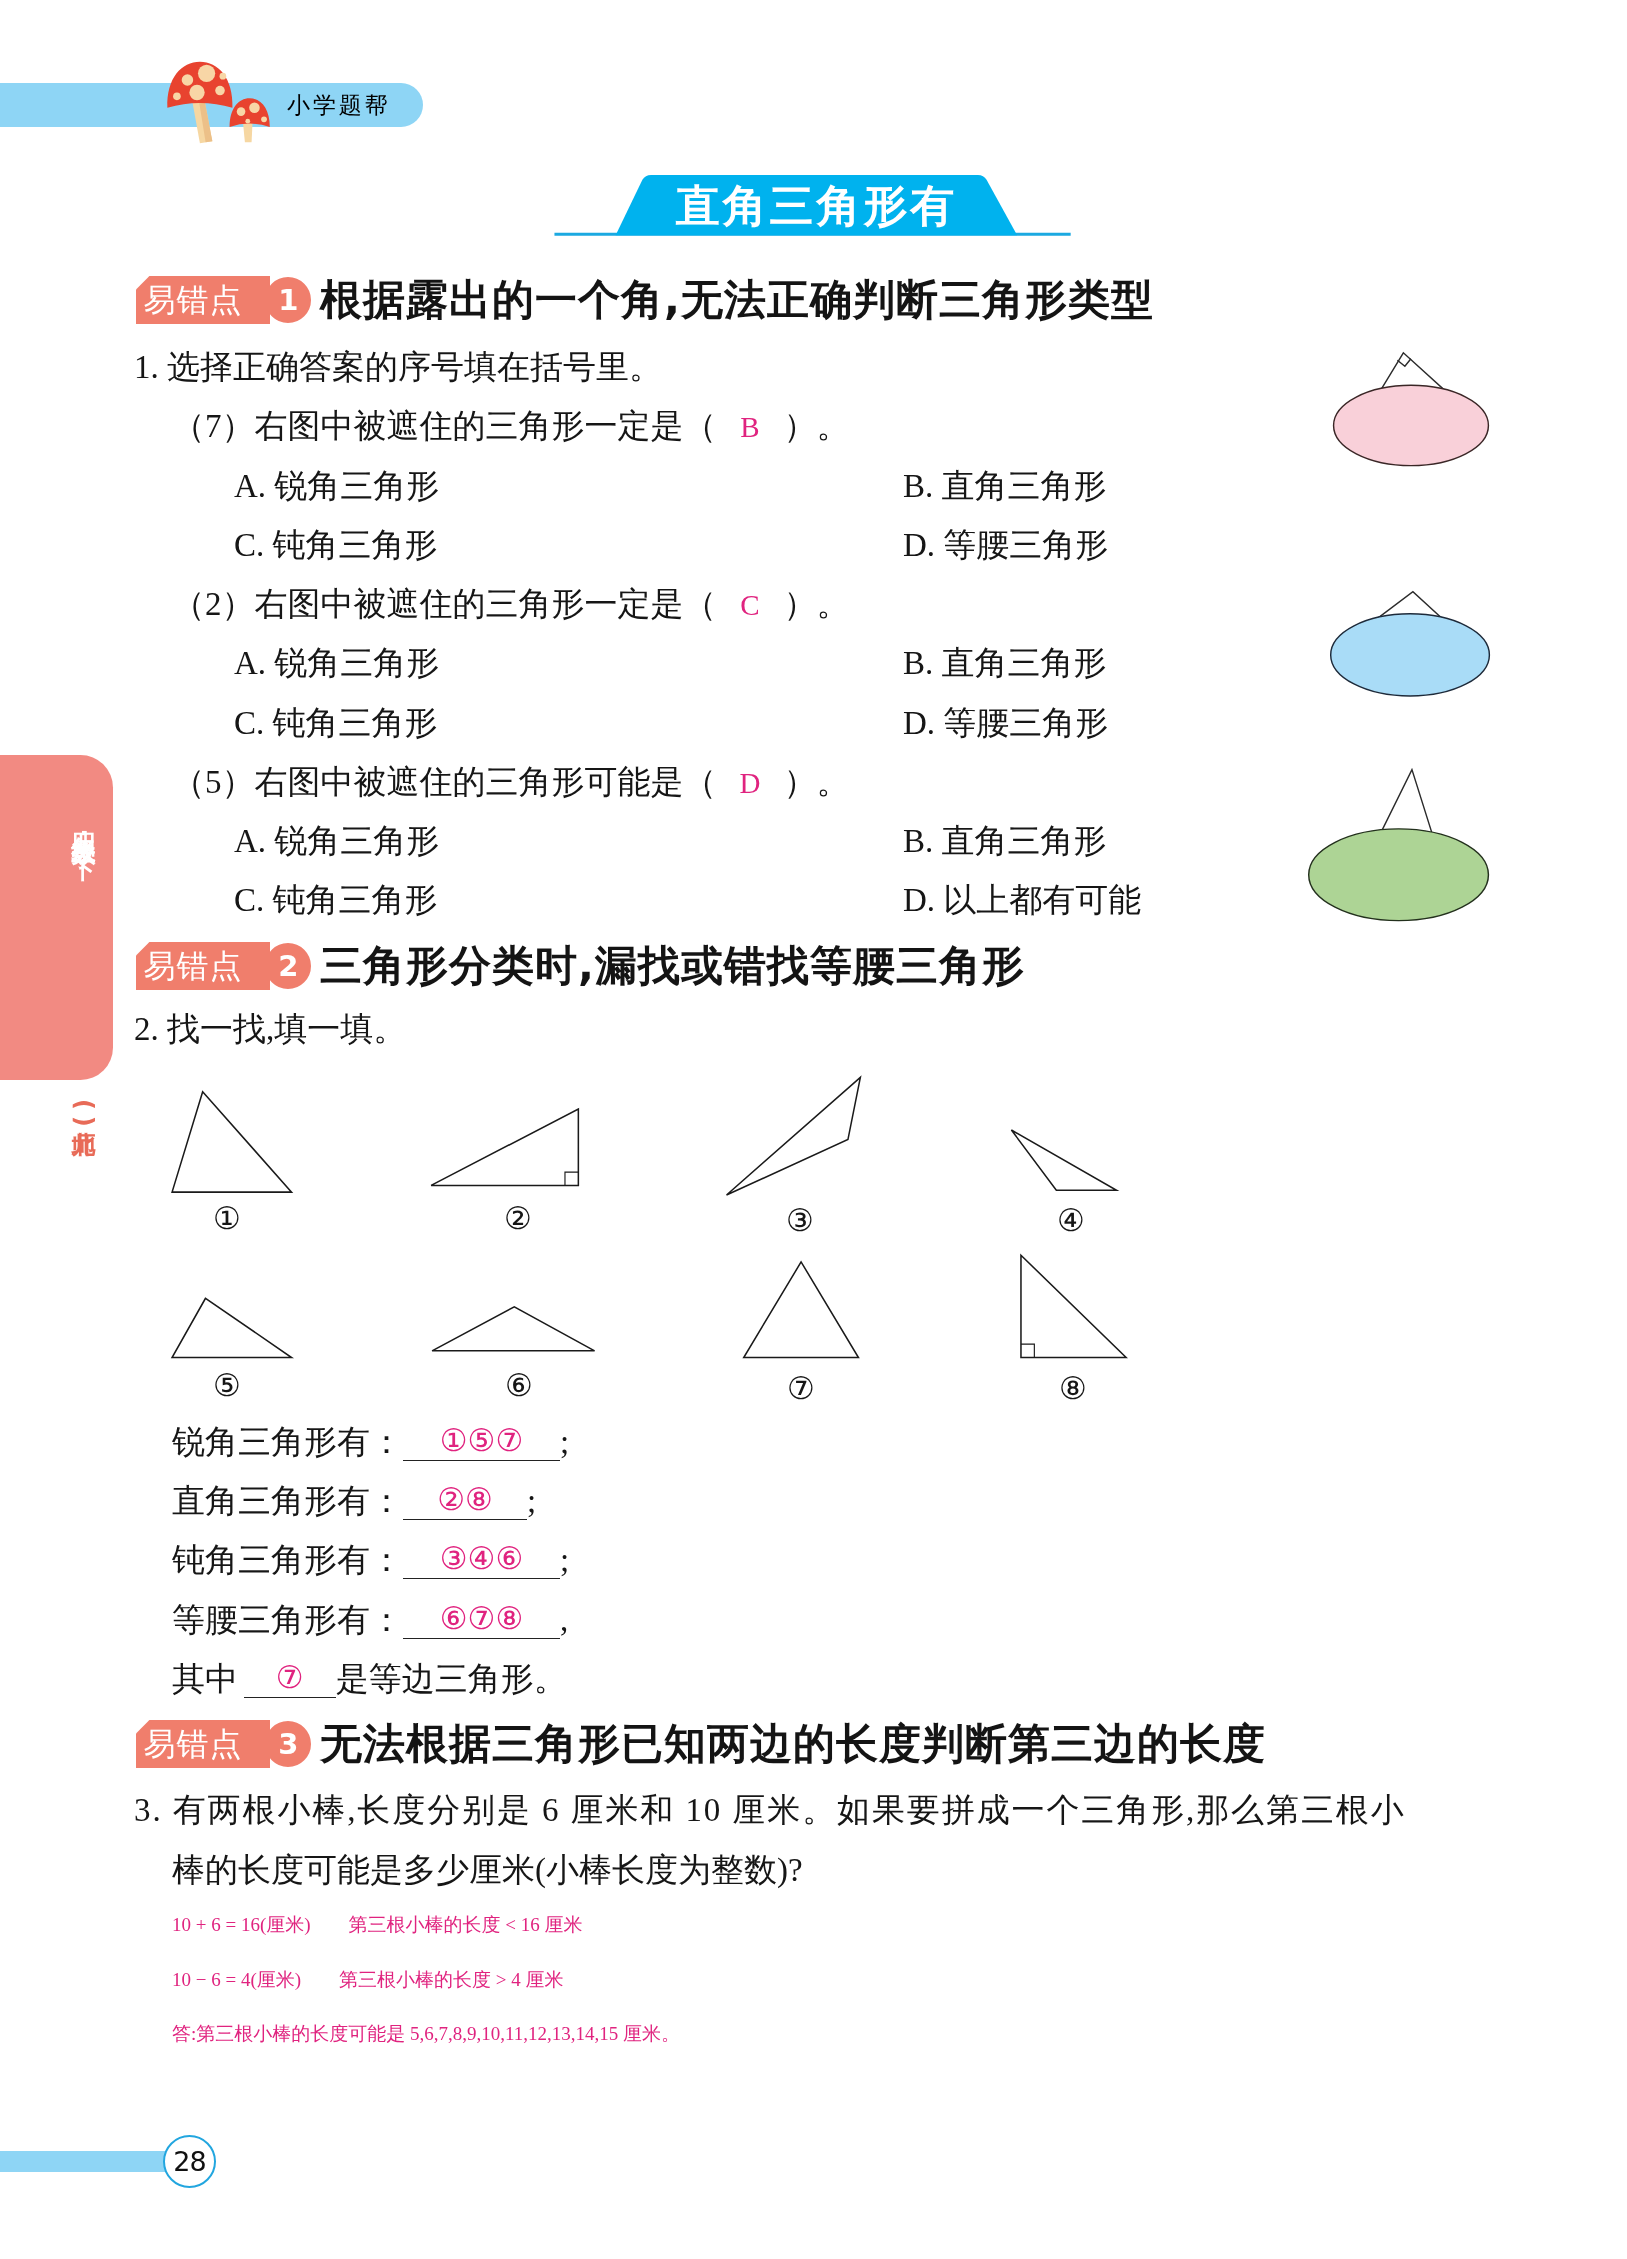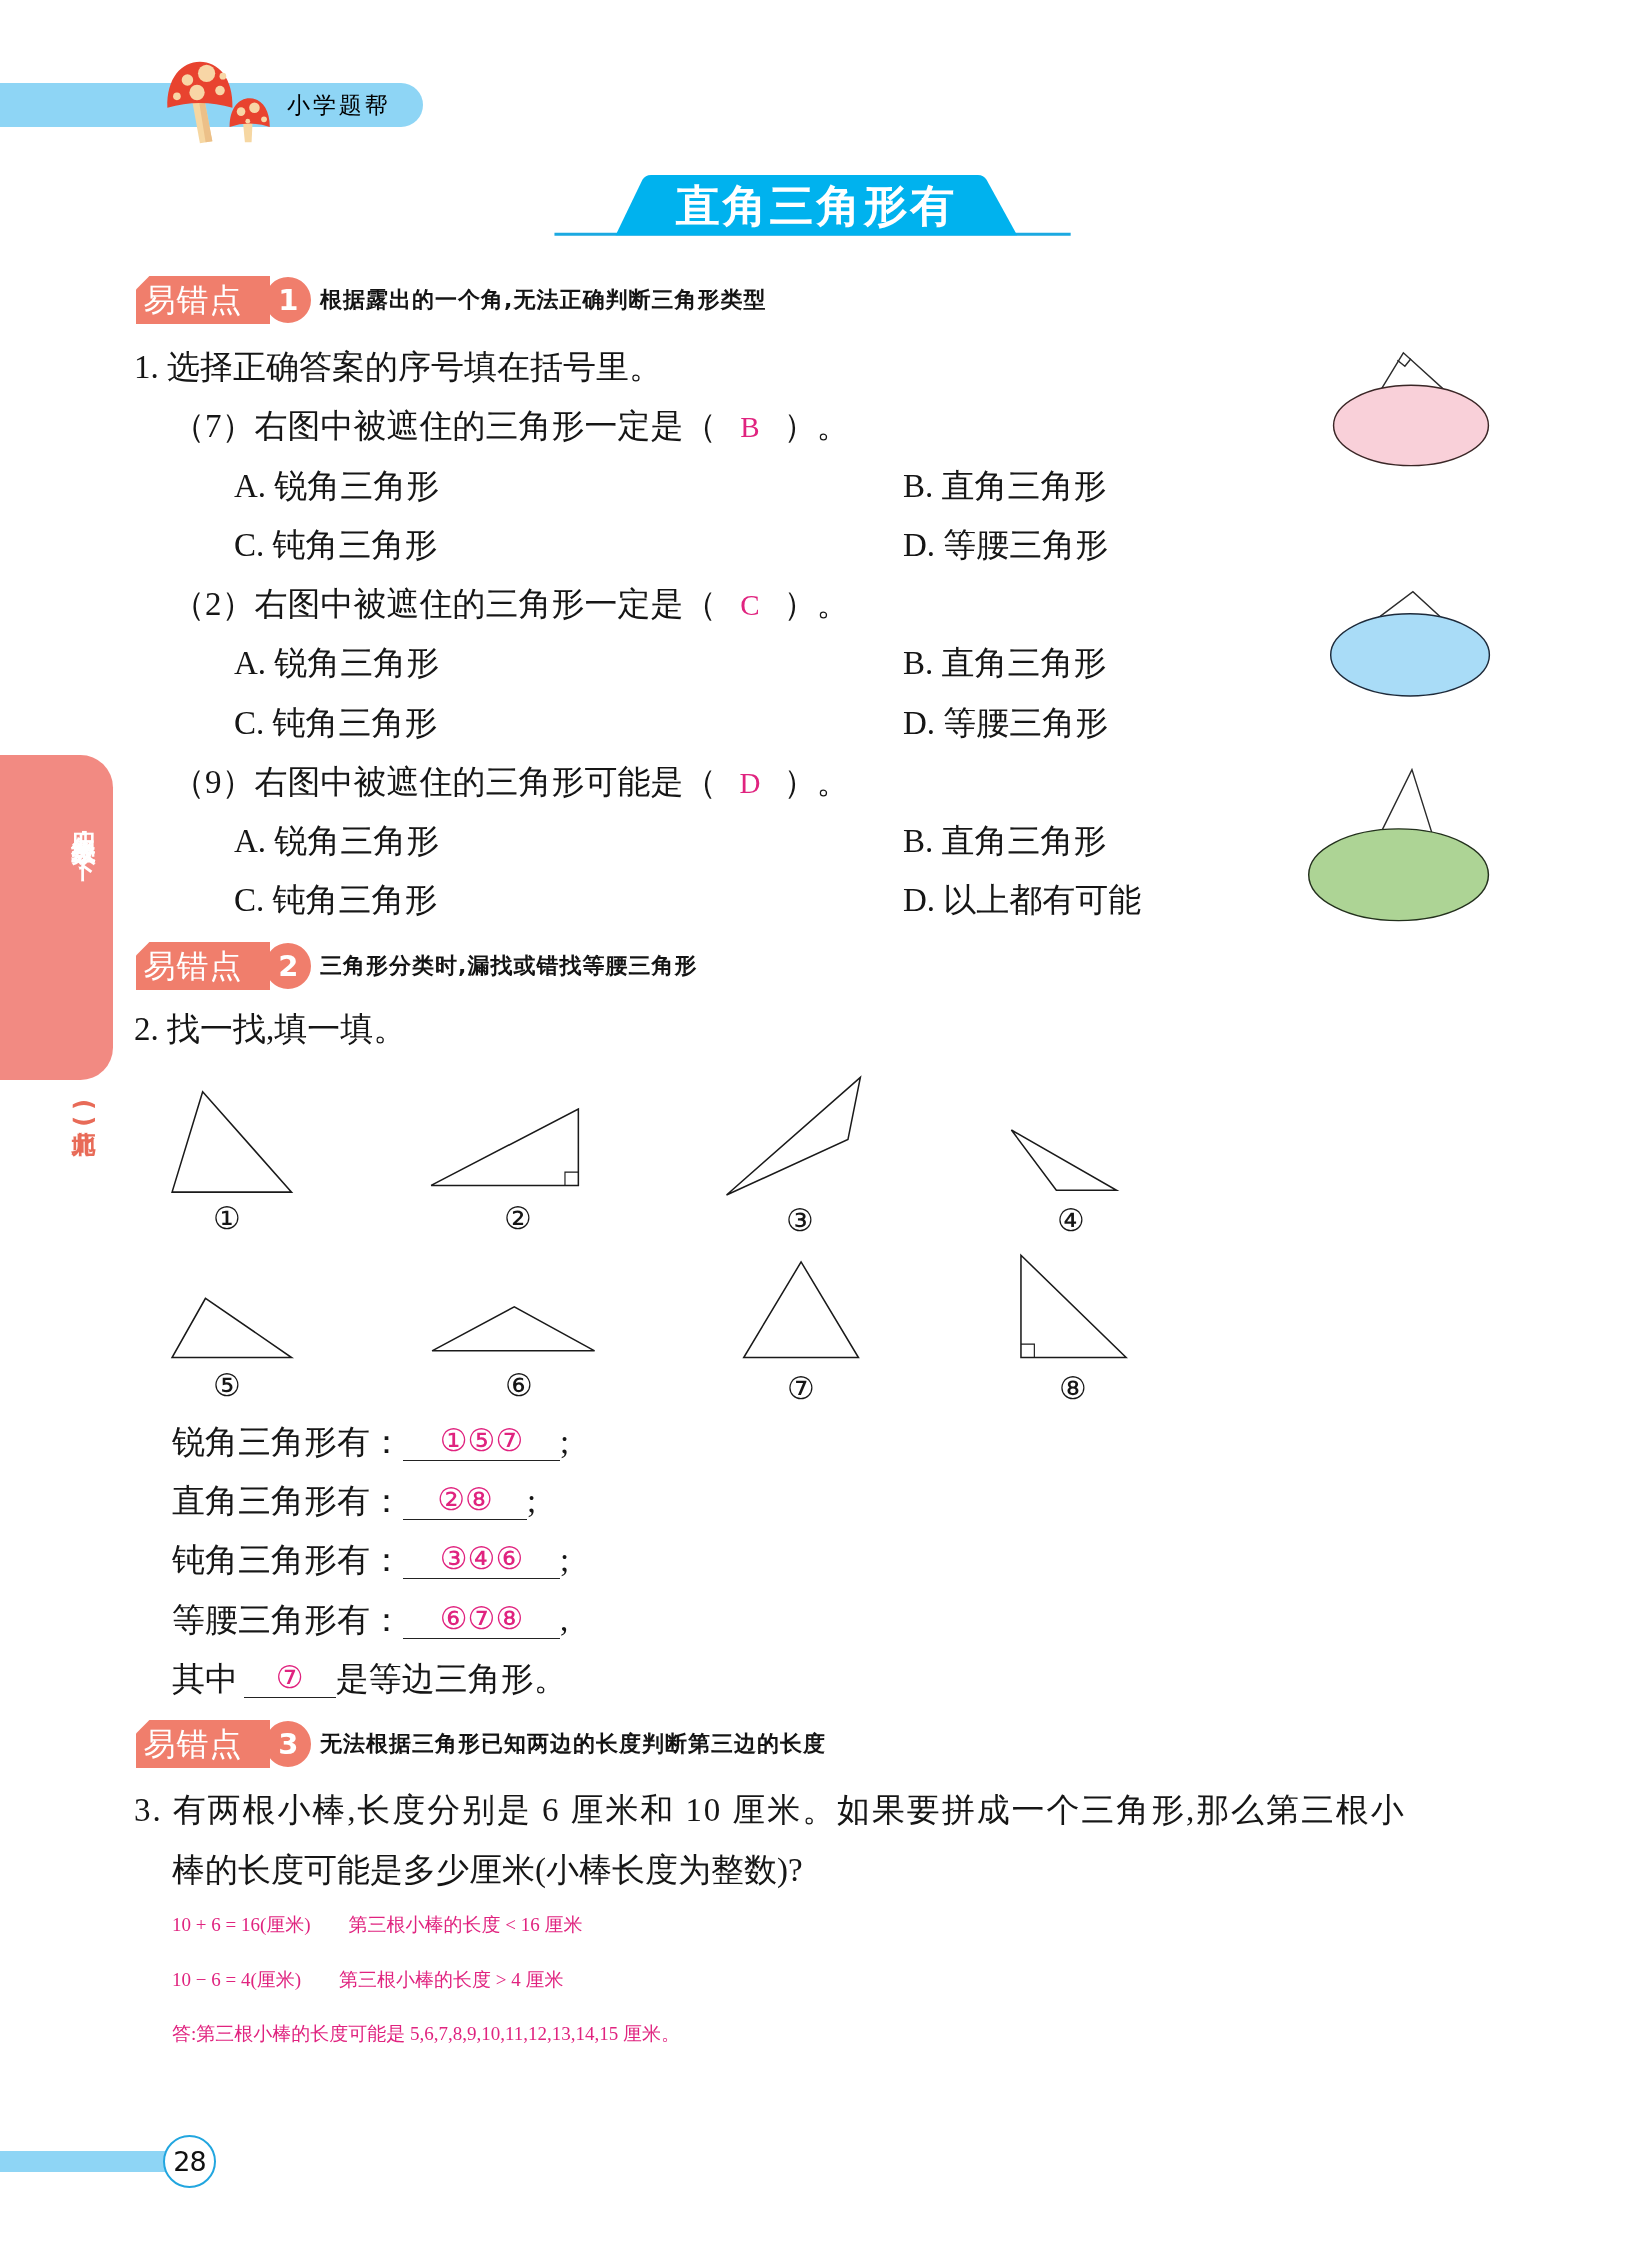--- a/index.html
+++ b/index.html
@@ -10,21 +10,21 @@
 
 
 .band{left:0;top:83px;width:423px;height:44px;background:#8ed5f5;border-radius:0 22px 22px 0}
 .brand{left:287px;top:90px;font-family:"DejaVu Sans","Liberation Sans",sans-serif;font-size:23px;letter-spacing:2.9px;color:#000000;line-height:31px}
 .title-text{left:616px;top:178px;width:401px;height:55px;line-height:55px;text-align:center;color:#ffffff;font-family:"DejaVu Sans","Liberation Sans",sans-serif;font-weight:bold;font-size:44px;letter-spacing:2.9px}
 
 
 .sec{left:136px;height:52px;display:flex;align-items:center}
 .badge{width:134px;height:48px;background:#f07e6c;clip-path:polygon(13.4px 0,100% 0,100% 100%,0 100%,0 13.4px);color:#ffffff;font-family:"DejaVu Sans","Liberation Sans",sans-serif;font-weight:normal;font-size:32px;line-height:48px;padding-left:7.6px;letter-spacing:1px;white-space:nowrap;overflow:hidden}
 .num{width:52px;height:52px;border-radius:50%;background:#f07e6c;border:3.8px solid #ffffff;margin-left:-7.6px;color:#ffffff;font-family:"DejaVu Sans","Liberation Sans",sans-serif;font-weight:bold;font-size:29px;display:flex;align-items:center;justify-content:center;flex:none}
-.sec-title{margin-left:5.7px;font-family:"DejaVu Sans","Liberation Sans",sans-serif;font-weight:bold;font-size:22px;color:#141414;letter-spacing:1px;white-space:nowrap}
+.sec-title{margin-left:5.7px;font-family:"DejaVu Sans","Liberation Sans",sans-serif;font-weight:bold;font-size:42px;color:#141414;letter-spacing:1px;white-space:nowrap}
 
 
 .line{height:42px;line-height:42px;font-size:33px;white-space:nowrap}
 .ans-slot{display:inline-block;width:67px;text-align:center;color:#e0237f;font-size:29px}
 .blank{display:inline-block;border-bottom:1.9px solid #222222;text-align:center;color:#e0237f;height:40px;line-height:40px;vertical-align:top;font-size:31px}
 .sol{height:38px;line-height:38px;font-size:19px;white-space:nowrap;color:#e0237f}
 .sol .gap{display:inline-block;width:38px}
 
 
 .sidetab{left:0;top:755px;width:113px;height:325px;background:#f28a82;border-radius:0 32.5px 32.5px 0}
@@ -120,21 +120,21 @@
 
 <div class="abs line" style="left:172px;top:583px">
   <span>（2）右图中被遮住的三角形一定是（</span><span class="ans-slot">C</span><span>）。</span>
 </div>
 <div class="abs line" style="left:234px;top:642px">A. 锐角三角形</div>
 <div class="abs line" style="left:903px;top:642px">B. 直角三角形</div>
 <div class="abs line" style="left:234px;top:702px">C. 钝角三角形</div>
 <div class="abs line" style="left:903px;top:702px">D. 等腰三角形</div>
 
 <div class="abs line" style="left:172px;top:761px">
-  <span>（9）右图中被遮住的三角形可能是（</span><span class="ans-slot">D</span><span>）。</span>
+  <span>（5）右图中被遮住的三角形可能是（</span><span class="ans-slot">D</span><span>）。</span>
 </div>
 <div class="abs line" style="left:234px;top:820px">A. 锐角三角形</div>
 <div class="abs line" style="left:903px;top:820px">B. 直角三角形</div>
 <div class="abs line" style="left:234px;top:879px">C. 钝角三角形</div>
 <div class="abs line" style="left:903px;top:879px">D. 以上都有可能</div>
 
 <div class="abs sec" style="top:940px">
   <div class="badge">易错点</div>
   <div class="num">2</div>
   <div class="sec-title">三角形分类时,漏找或错找等腰三角形</div>

